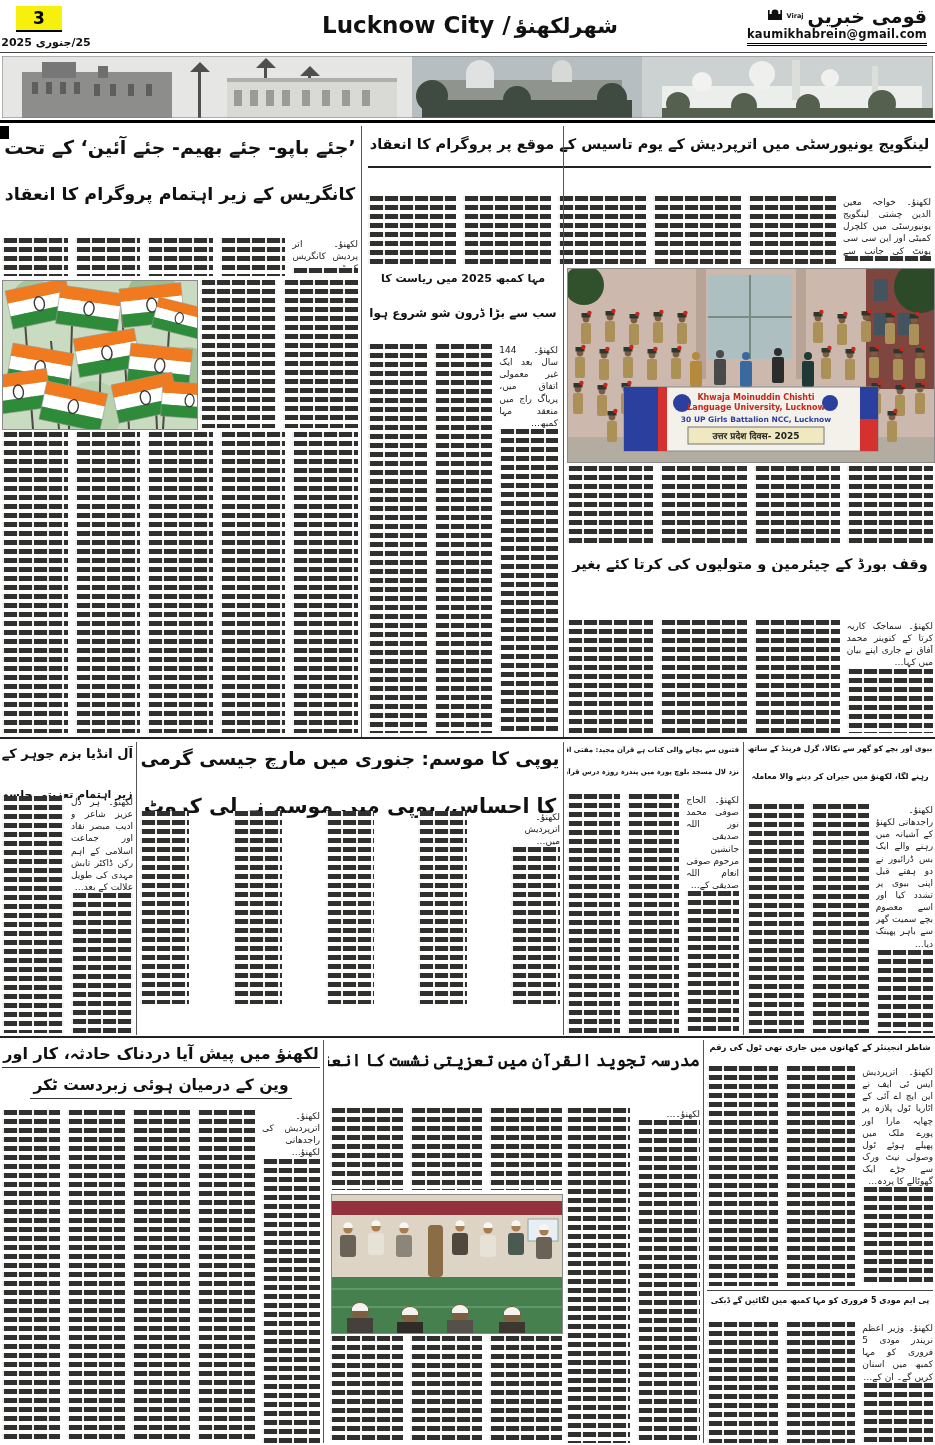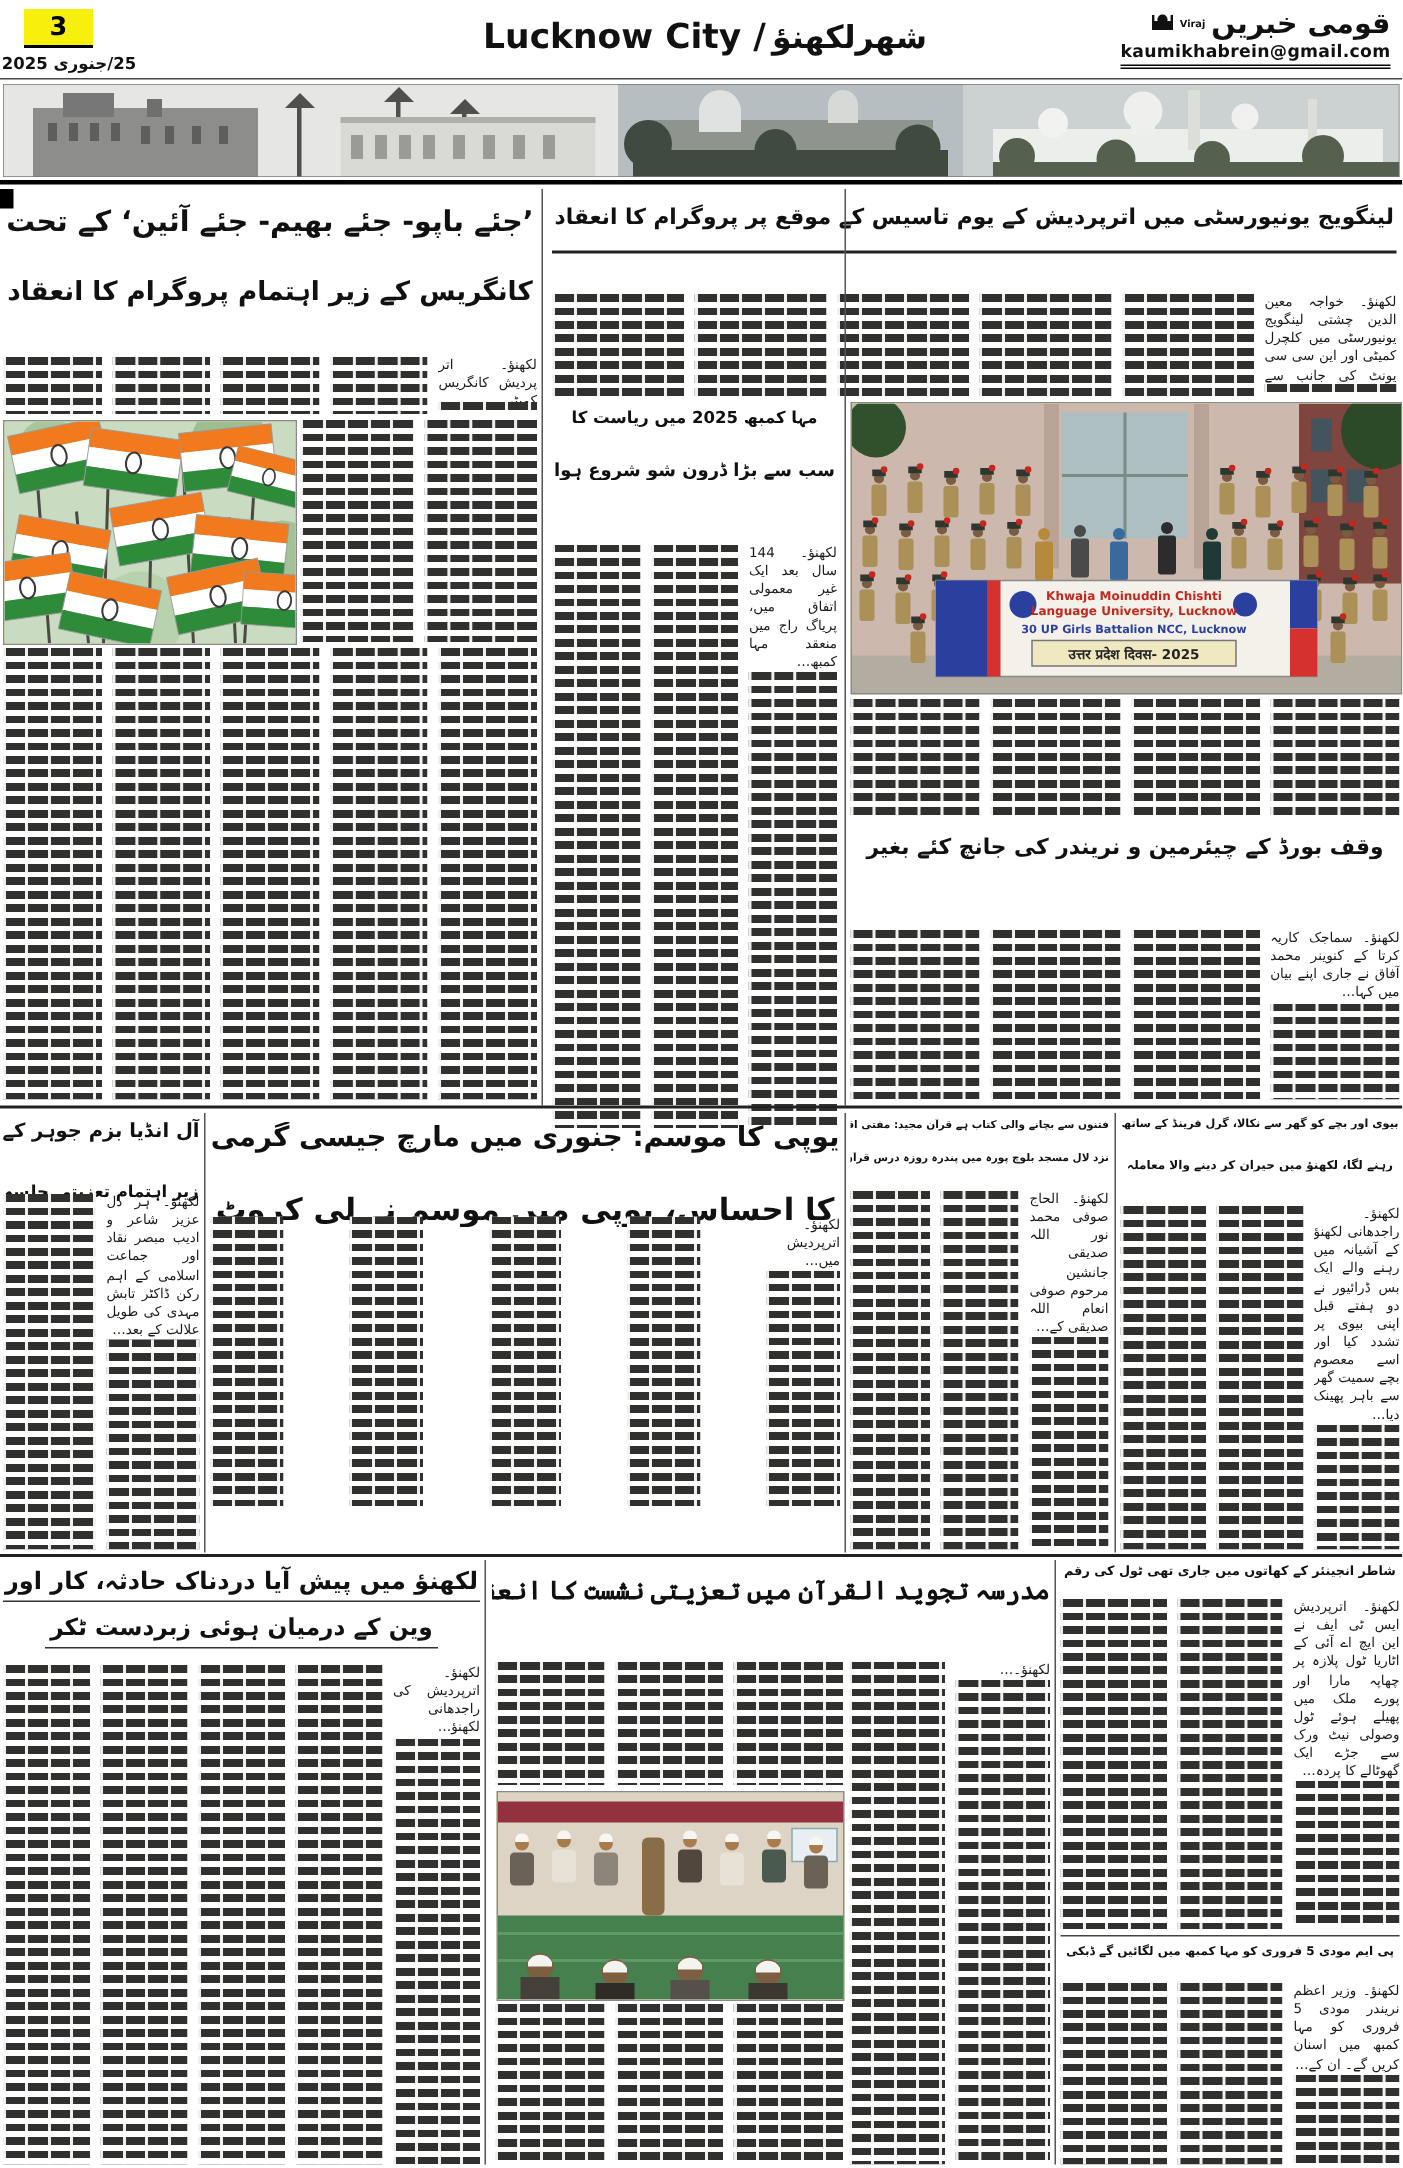--- a/index.html
+++ b/index.html
@@ -340,36 +340,36 @@
       <div class="col">
         <div class="tx"></div>
       </div>
       <div class="col">
         <div class="tx"></div>
       </div>
     </div>
 
   <div class="abs hl urdu fit" style="left: 368px; top: 272px; width: 190px; font-size: 11px;">مہا کمبھ 2025 میں ریاست کا</div>
   <div class="abs hl urdu fit" style="left: 368px; top: 306px; width: 190px; font-size: 12px;">سب سے بڑا ڈرون شو شروع ہوا</div>
-  <div class="abs cols" style="left:368px;top:344px;width:190px;height:389px;margin-top:19px;">
+  <div class="abs cols" style="left:368px;top:344px;width:190px;height:389px;">
       <div class="col">
         <div class="lead urdu">لکھنؤ۔ 144 سال بعد ایک غیر معمولی اتفاق میں، پریاگ راج میں منعقد مہا کمبھ…</div>
         <div class="tx"></div>
       </div>
       <div class="col">
         <div class="tx"></div>
       </div>
       <div class="col">
         <div class="tx"></div>
       </div>
     </div>
 
   <div class="vrule" style="left:563px;top:126px;height:611px;"></div>
 
-  <div class="abs hl urdu fit" style="left: 567px; top: 556px; width: 366px; font-size: 14.5px; font-weight: 800;">وقف بورڈ کے چیئرمین و نریندر کی جانچ کئے بغیر</div>
+  <div class="abs hl urdu fit" style="left: 567px; top: 556px; width: 366px; font-size: 14.5px; font-weight: 800;">وقف بورڈ کے چیئرمین و متولیوں کی کرتا کئے بغیر</div>
   <div class="abs cols" style="left:567px;top:620px;width:366px;height:113px;">
       <div class="col">
         <div class="lead urdu">لکھنؤ۔ سماجک کاریہ کرتا کے کنوینر محمد آفاق نے جاری اپنے بیان میں کہا…</div>
         <div class="tx"></div>
       </div>
       <div class="col">
         <div class="tx"></div>
       </div>
       <div class="col">
         <div class="tx"></div>

